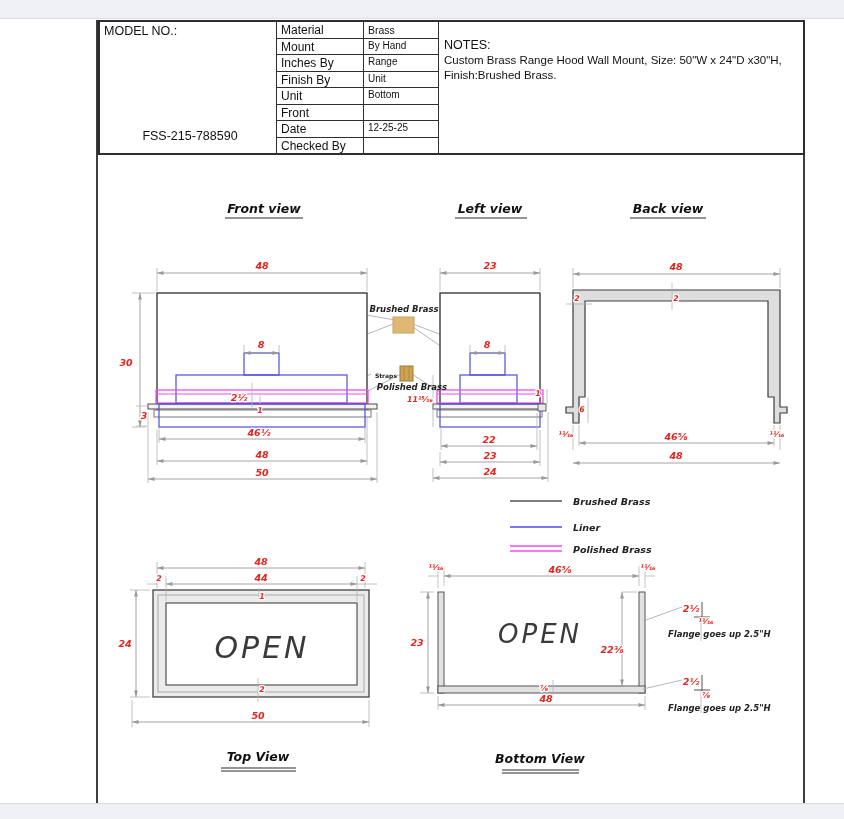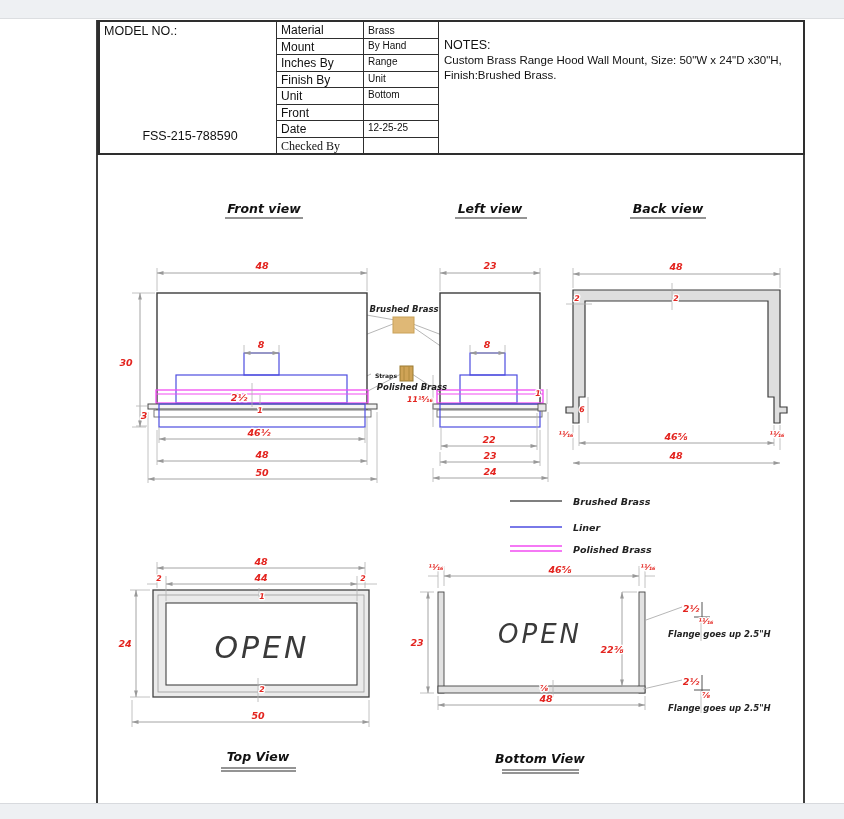--- a/index.html
+++ b/index.html
@@ -16,21 +16,21 @@
   .tb-company{width:191px;padding:20px 4px 0 10px;font-size:12.5px;}
   .co-name{margin-bottom:14px;font-size:13px;}
   .co-line{line-height:16.5px;font-size:12.5px;}
   .tb-project{width:177px;border-left:1.6px solid #2e2e2e;display:flex;flex-direction:column;}
   .tb-cell{flex:1;display:flex;flex-direction:column;padding:2px 0 0 4px;box-sizing:border-box;}
   .tb-cell.proj{border-bottom:1.6px solid #2e2e2e;}
   .cell-label{font-size:12.5px;}
   .cell-value{text-align:center;margin:auto 0 10px 0;font-size:12.5px;}
   .tb-fields{width:162px;border-left:1.6px solid #2e2e2e;display:flex;flex-direction:column;}
   .f-row{flex:1;display:flex;border-bottom:1.4px solid #2e2e2e;box-sizing:border-box;min-height:0;}
-  .f-row:last-child{border-bottom:none;font-family:Liberation Serif, serif;}
+  .f-row:last-child{border-bottom:none;}
   .f-label{width:87px;border-right:1.4px solid #2e2e2e;padding:1px 0 0 4px;font-size:12px;box-sizing:border-box;overflow:hidden;white-space:nowrap;}
   .f-value{flex:1;padding:1px 0 0 4px;font-size:10px;overflow:hidden;white-space:nowrap;}
   .f-value.vsm{font-size:10.5px;padding-top:2px;}
   .tb-notes{flex:1;border-left:1.6px solid #2e2e2e;padding:16px 5px 0 5px;}
   .notes-label{font-size:12.5px;}
   .notes-text{font-size:11.5px;line-height:1.28;margin-top:1px;}
   
   svg.draw{position:absolute;left:0;top:0;}
   .dim{stroke:#9a9a9a;stroke-width:0.9;}
   .ext{stroke:#b3b3b3;stroke-width:0.8;}

